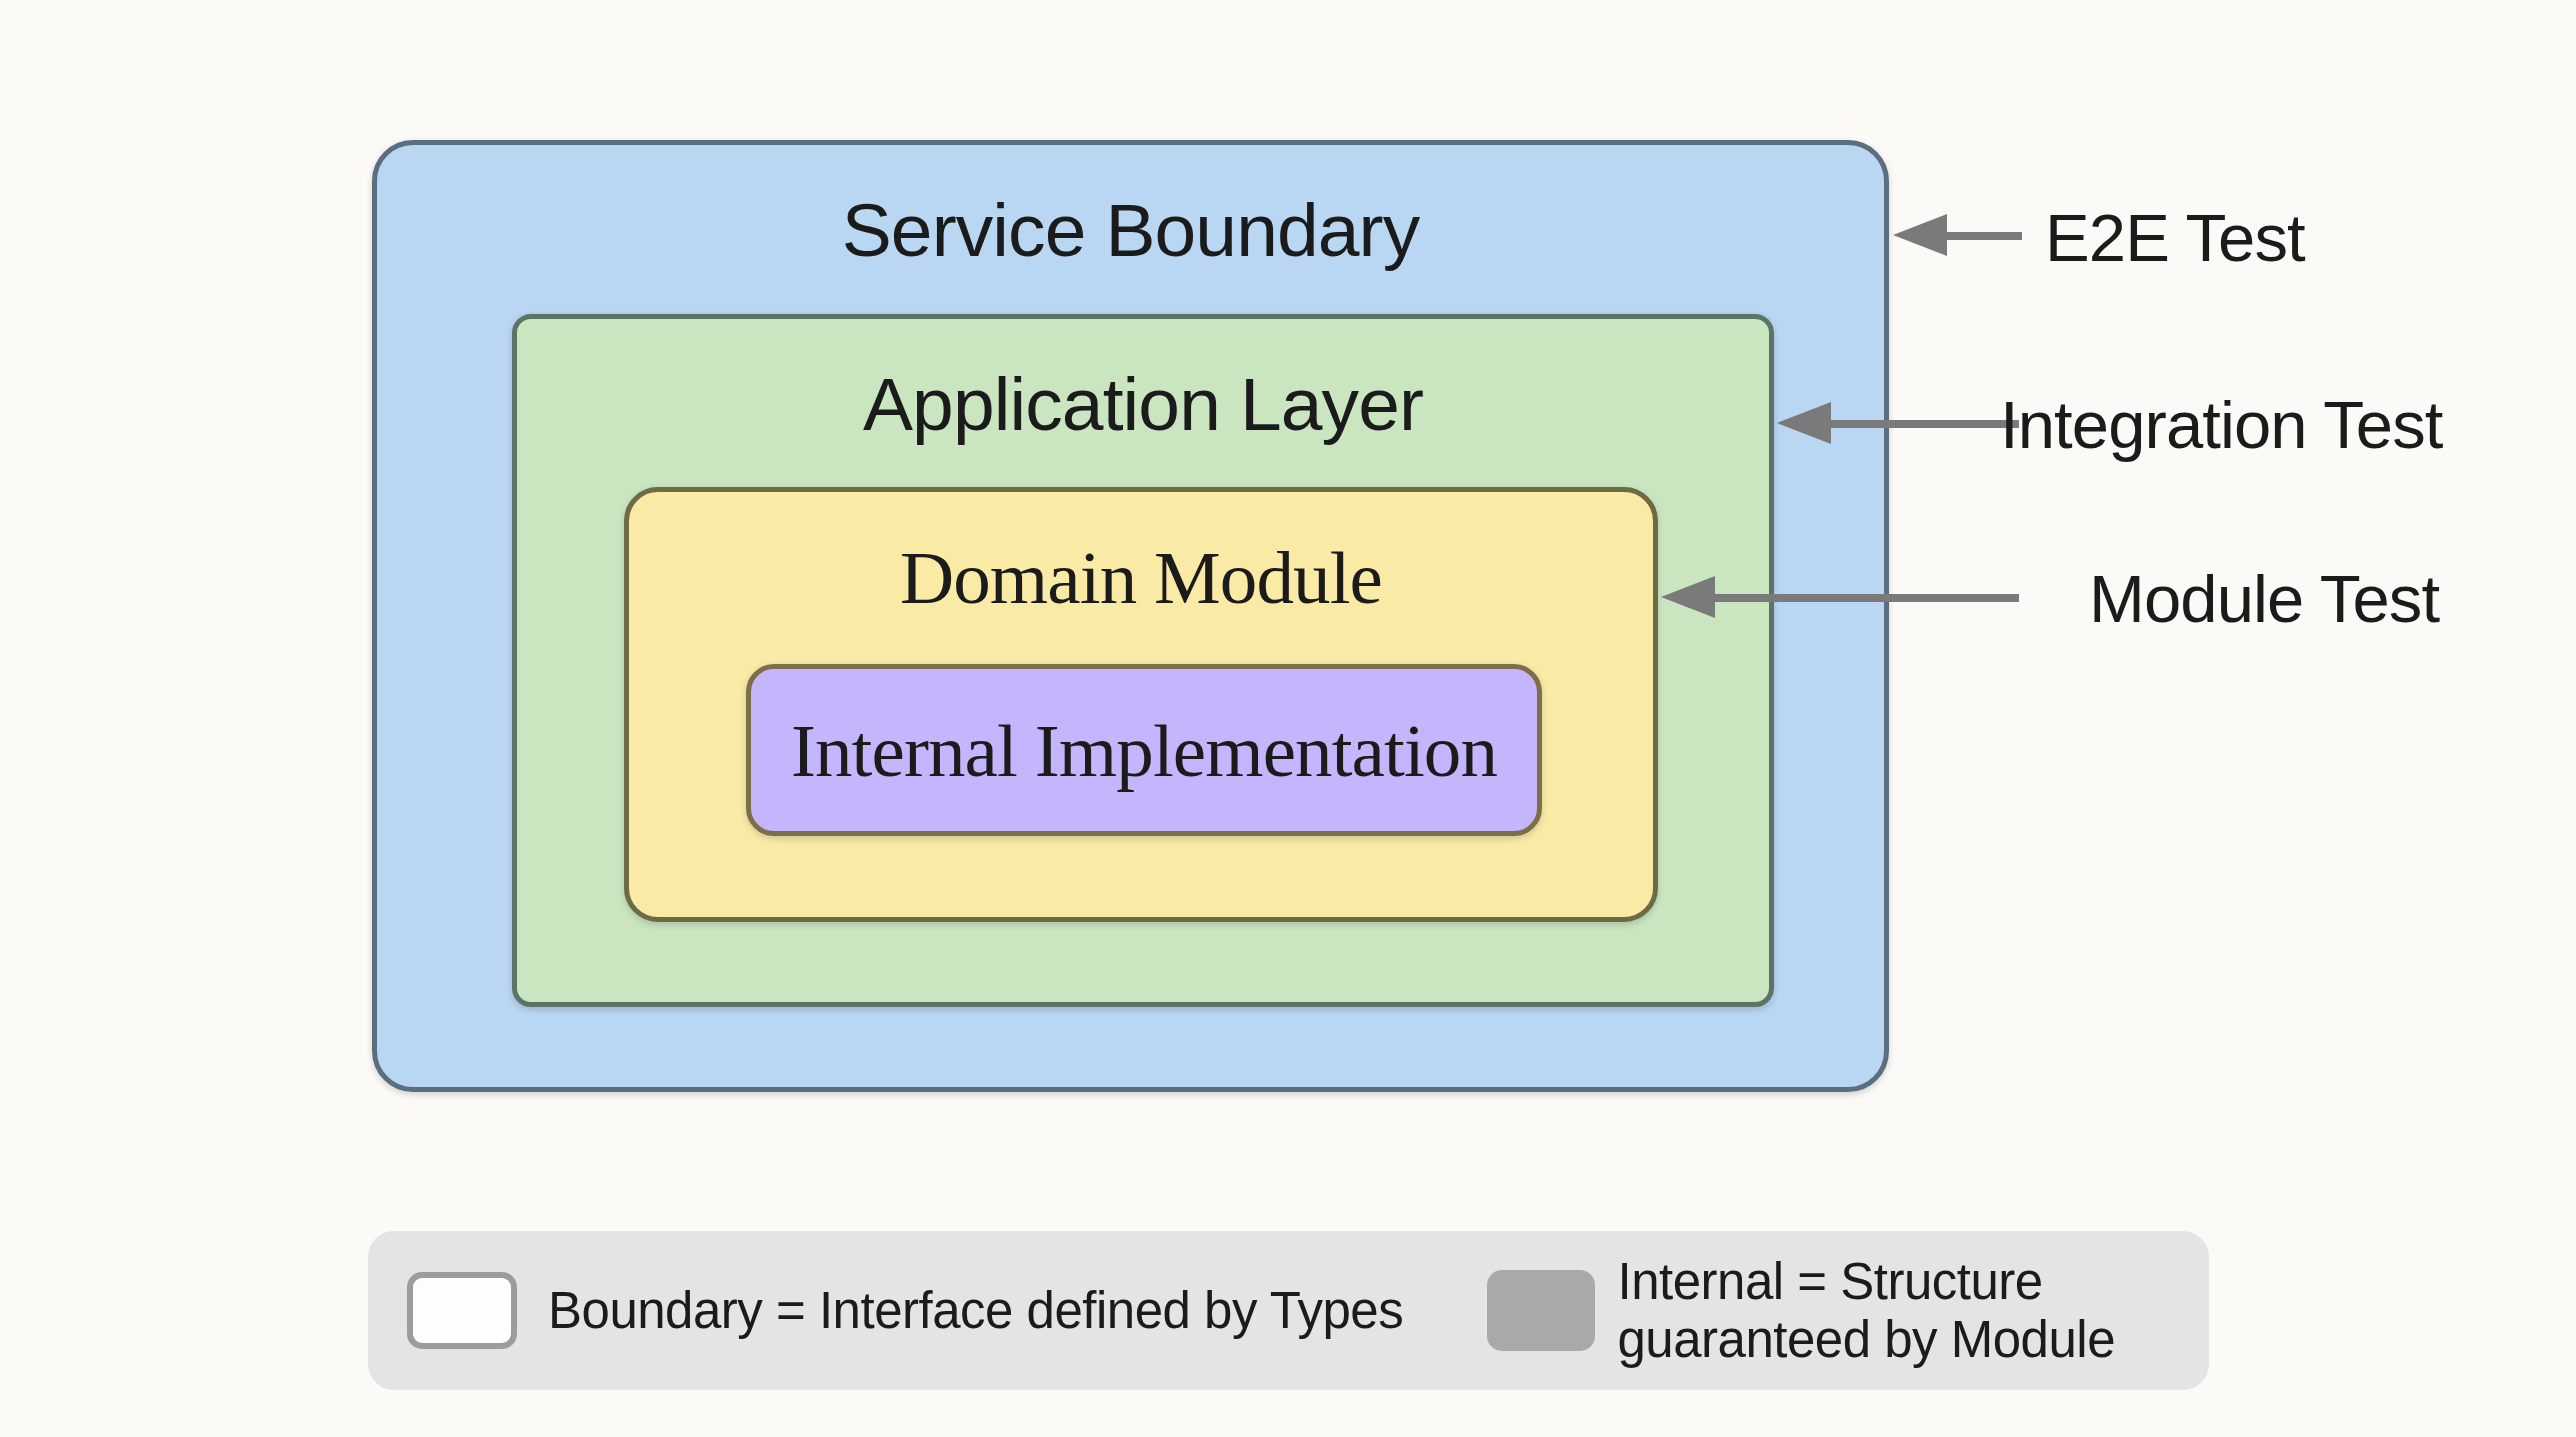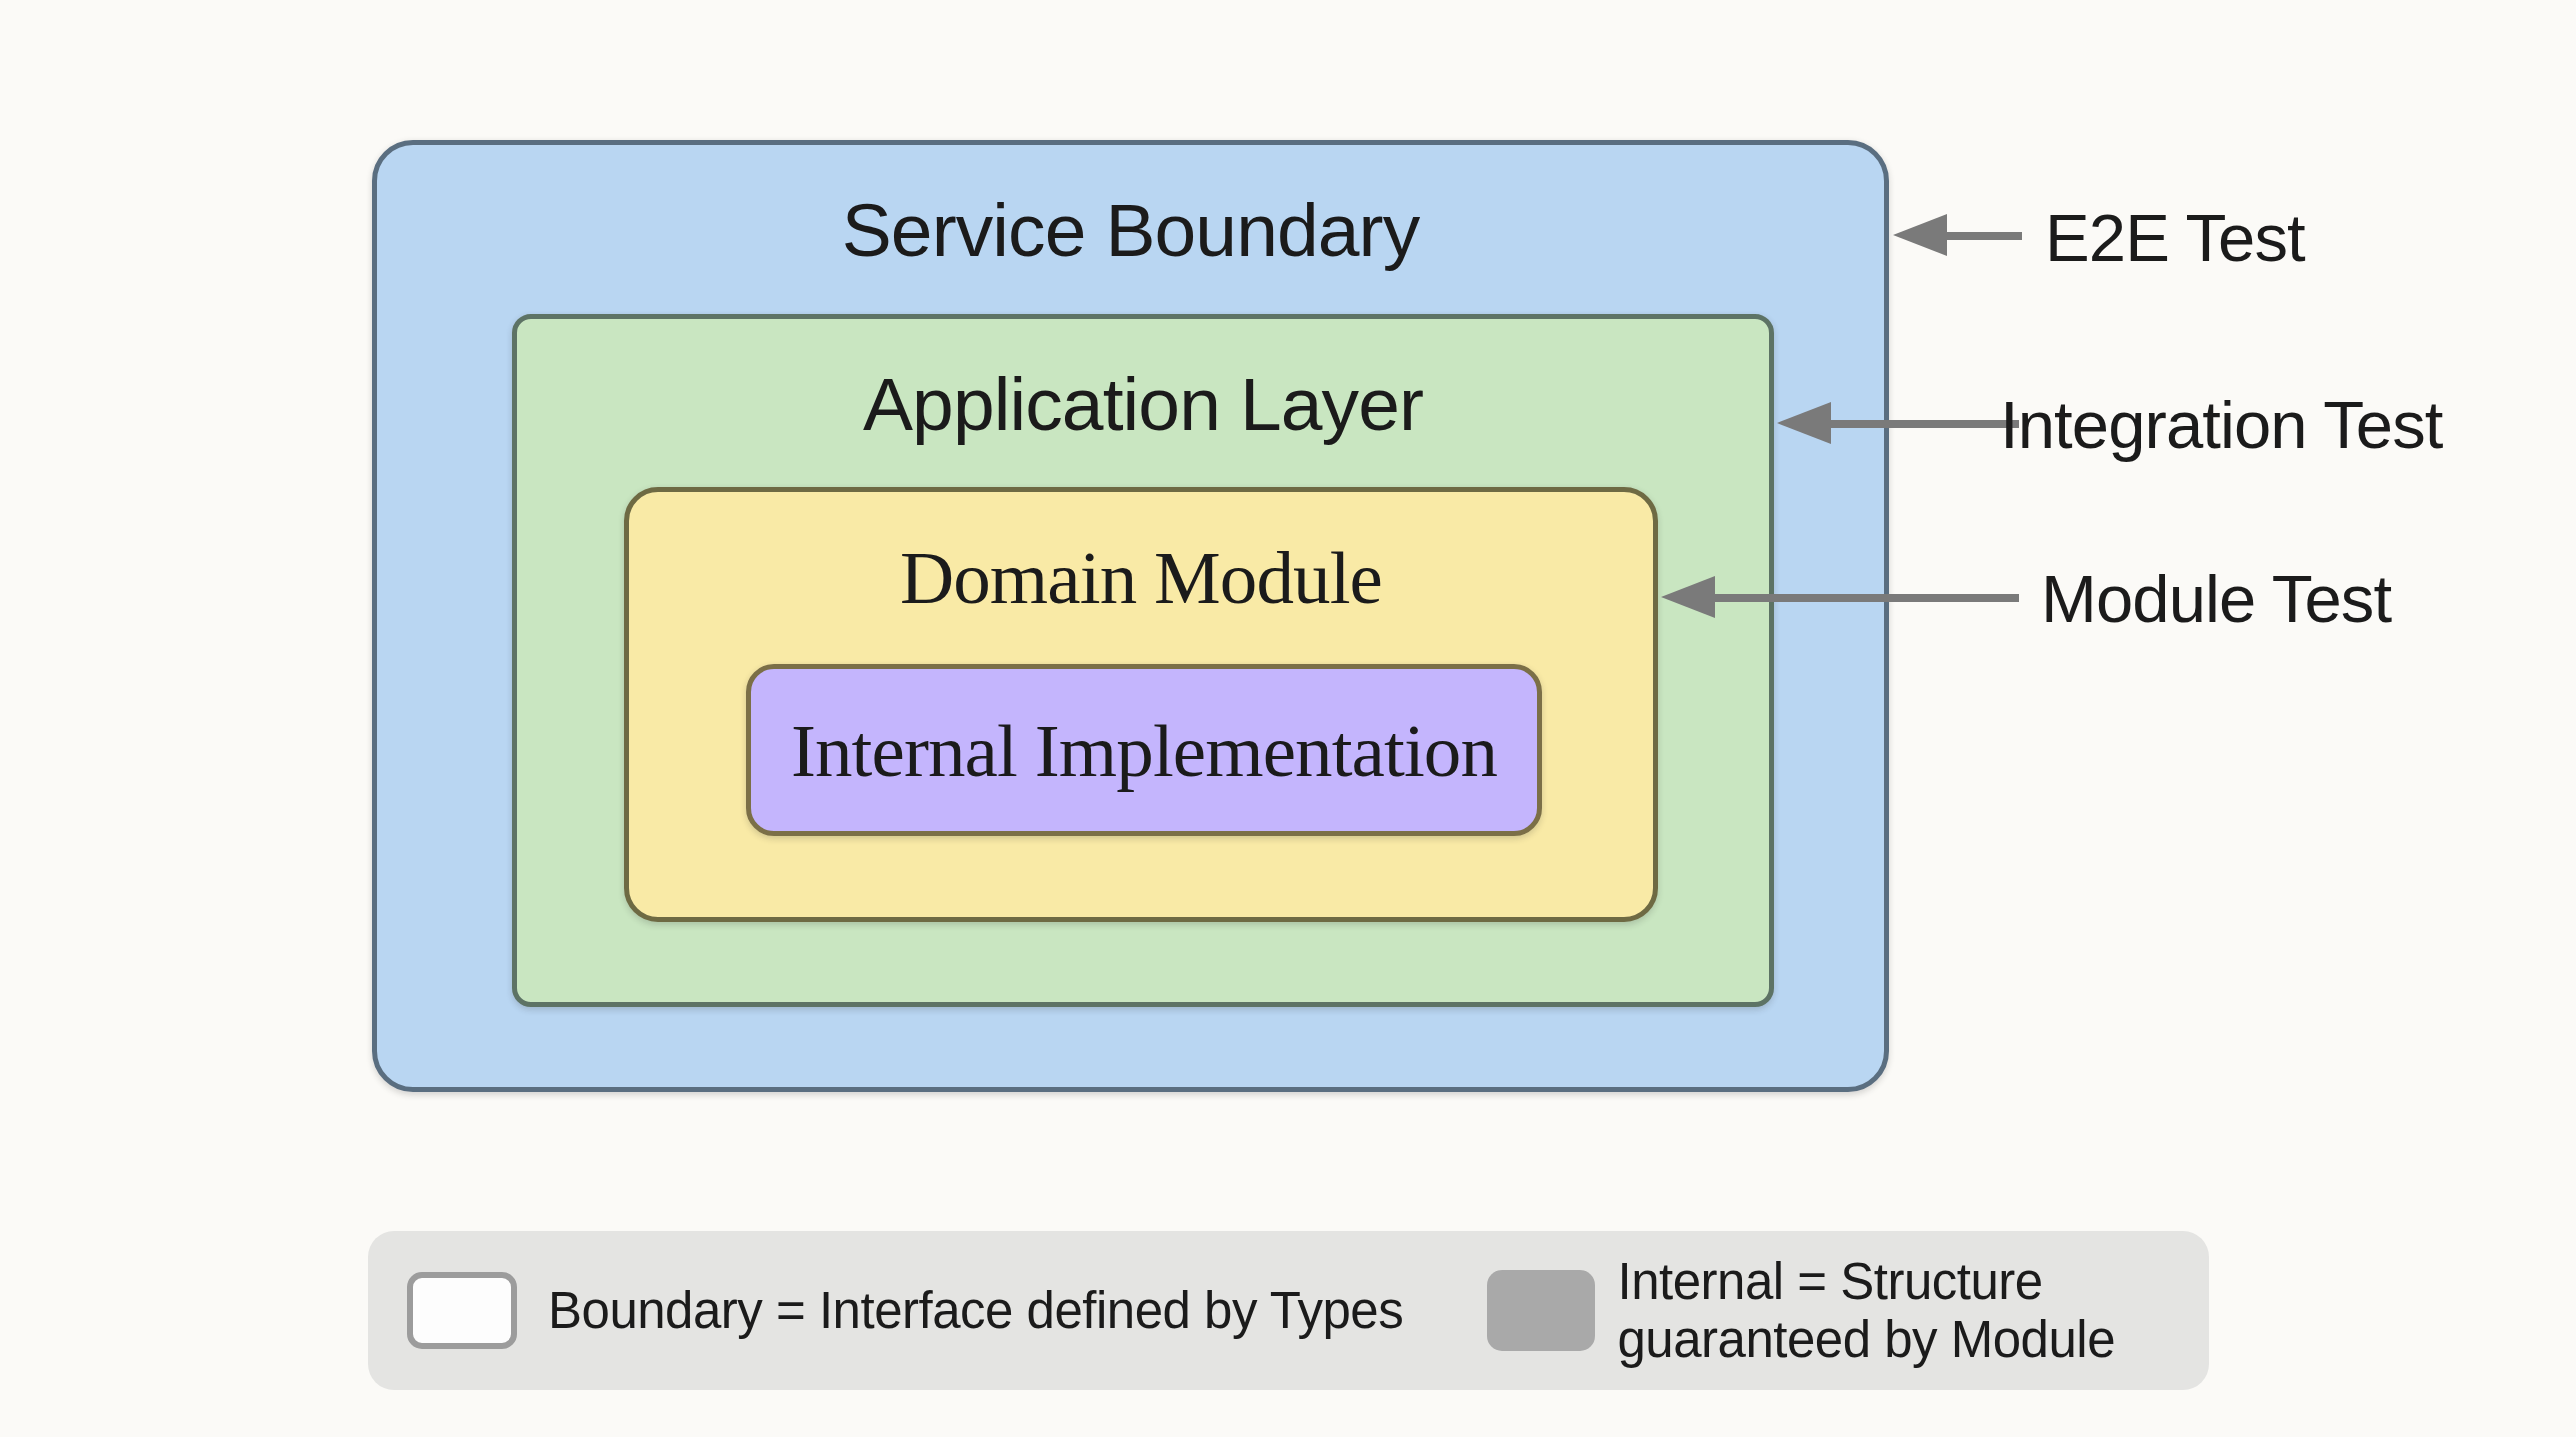--- a/index.html
+++ b/index.html
@@ -144,21 +144,21 @@
     <div class="head" style="border-right-color: rgb(122, 122, 122);"></div>
     <div class="shaft" style="background: rgb(122, 122, 122);"></div>
   </div>
   <div class="arrow arrow-module">
     <div class="head" style="border-right-color: rgb(122, 122, 122);"></div>
     <div class="shaft" style="background: rgb(122, 122, 122);"></div>
   </div>
 
   <div class="test-label label-e2e" style="color: rgb(27, 27, 27);">E2E Test</div>
   <div class="test-label label-integration" style="color: rgb(27, 27, 27);">Integration Test</div>
-  <div class="test-label label-module" style="color: rgb(27, 27, 27);">Module Test</div>
+  <div class="test-label label-module" style="color: rgb(27, 27, 27); margin-left: 48px;">Module Test</div>
 
   <div class="legend-bar" style="background: rgb(228, 228, 226);">
 
     <div class="legend-item legend-item-boundary">
       <div class="swatch swatch-boundary" style="background: rgb(253, 253, 253); border-color: rgb(156, 156, 156);"></div>
       <div class="legend-text" style="color: rgb(27, 27, 27);">Boundary = Interface defined by Types</div>
     </div>
 
     <div class="legend-item legend-item-internal">
       <div class="swatch swatch-internal" style="background: rgb(169, 169, 169);"></div>

